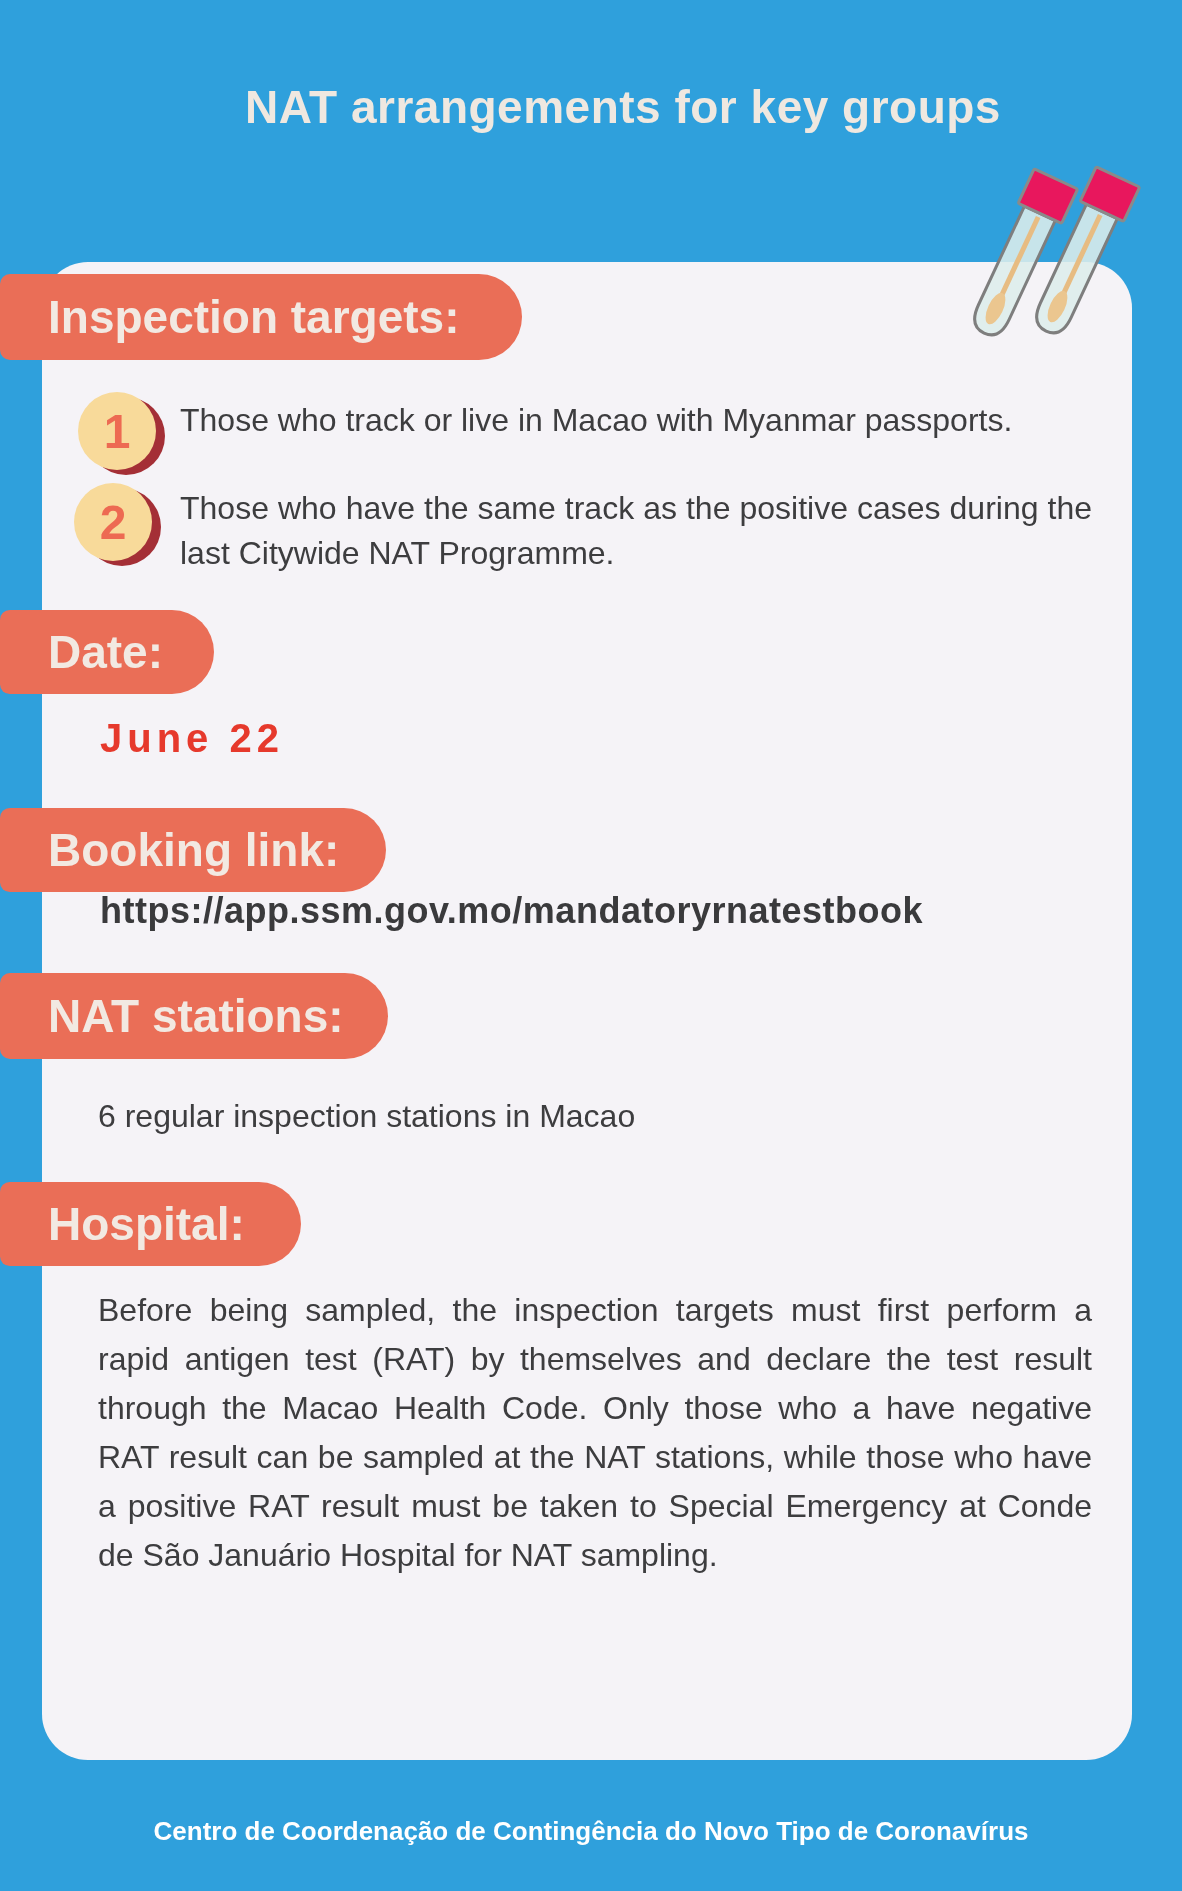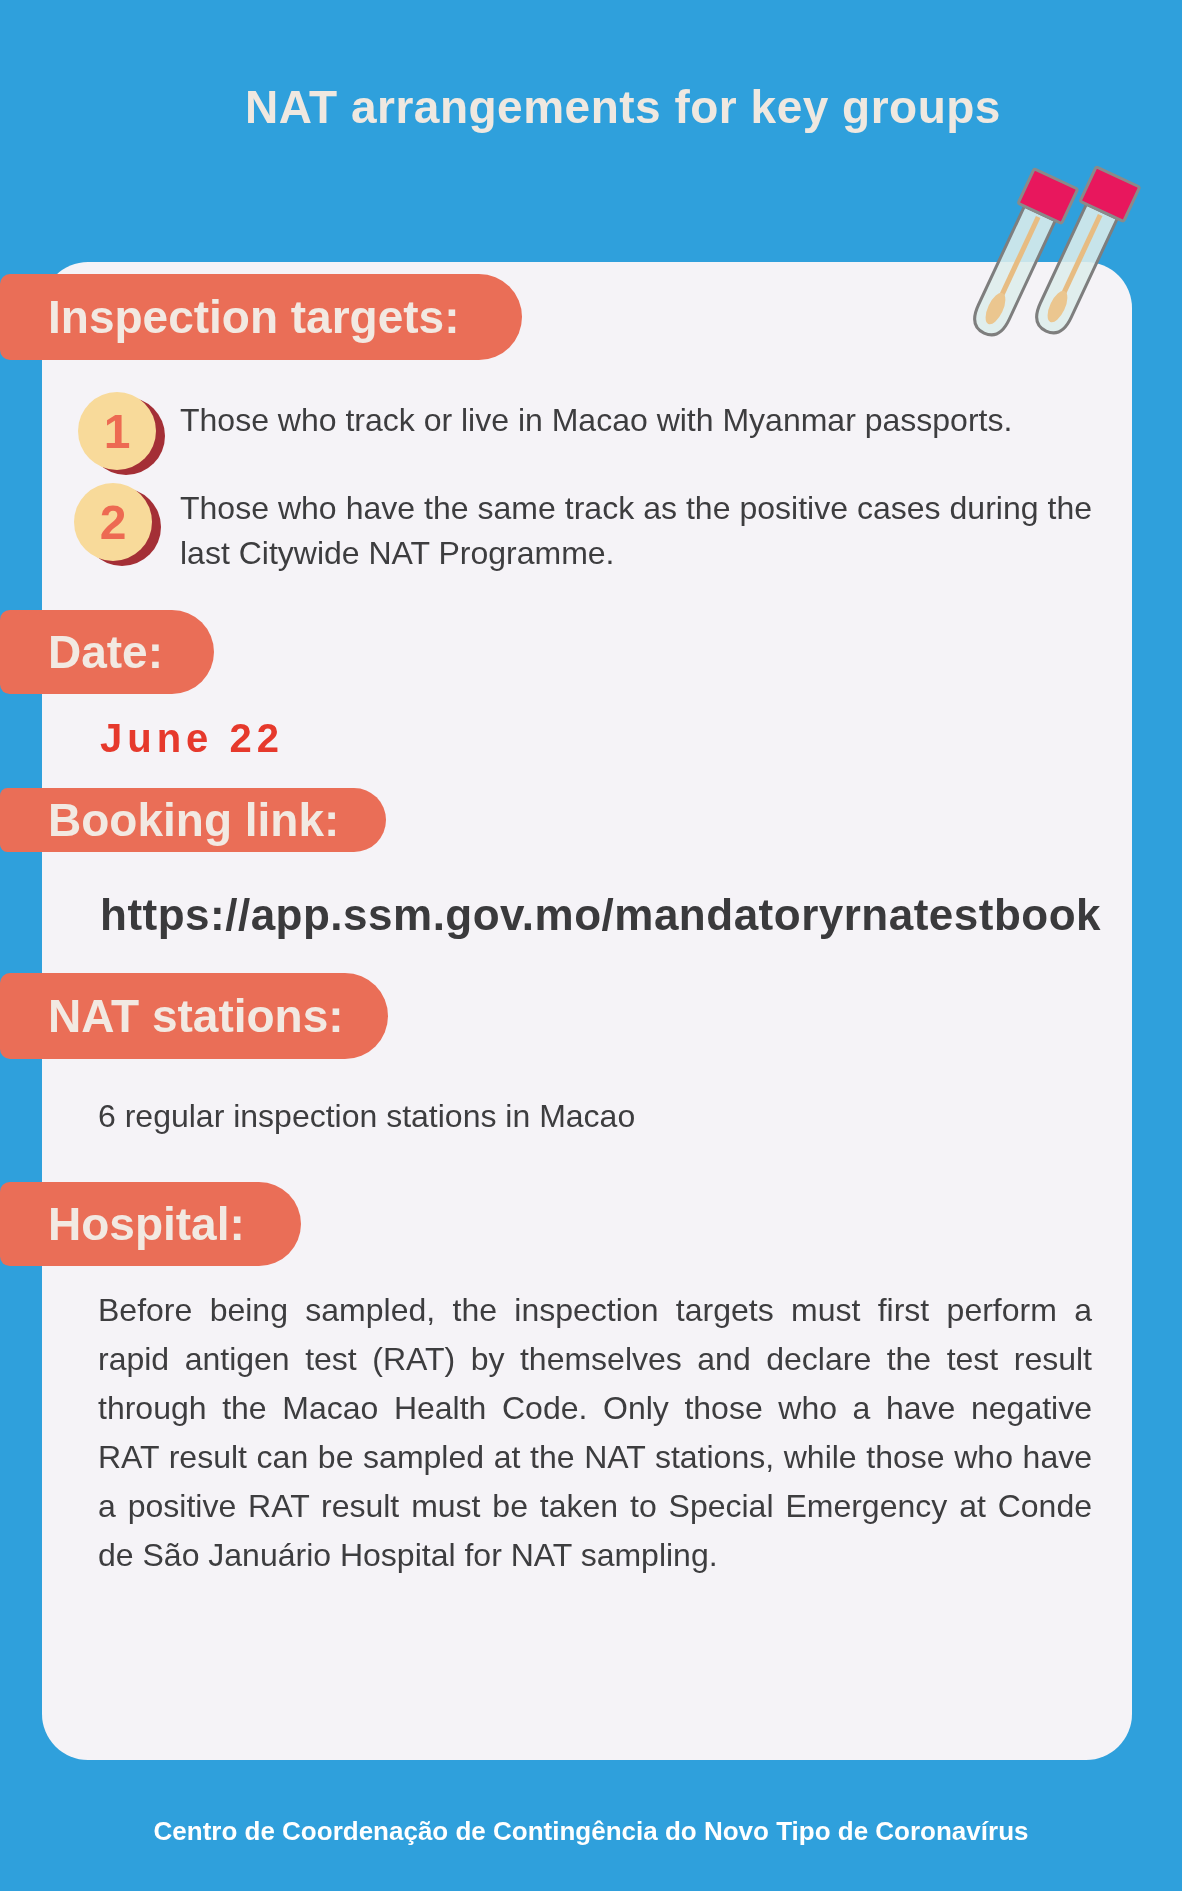--- a/index.html
+++ b/index.html
@@ -46,21 +46,21 @@
     border-radius: 10px 43px 43px 10px;
     display: flex;
     align-items: center;
     padding-left: 48px;
     box-sizing: border-box;
     z-index: 3;
     white-space: nowrap;
   }
   #pill-inspection { top: 262px; width: 522px; margin-top: 12px; }
   #pill-date       { top: 610px; width: 214px; height: 84px; }
-  #pill-booking    { top: 788px; width: 386px; height: 64px; }
+  #pill-booking    { top: 808px; width: 386px; height: 84px; }
   #pill-stations   { top: 973px; width: 388px; }
   #pill-attention  { top: 1182px; width: 301px; height: 84px; }
 
   .badge {
     position: absolute;
     width: 78px; height: 78px;
     border-radius: 50%;
     background: #F8DA9A;
     box-shadow: 9px 5px 0 #A42F36;
     display: flex;
@@ -91,21 +91,21 @@
     font-size: 40px;
     font-weight: 700;
     letter-spacing: 5px;
     z-index: 2;
   }
 
   #booking-url {
     position: absolute;
     left: 100px; top: 890px;
     color: #3A3A3C;
-    font-size: 44px;
+    font-size: 36px;
     font-weight: 700;
     letter-spacing: 0.5px;
     z-index: 2;
     text-decoration: none;
     text-align: center;
   }
 
   #stations-value { left: 98px; top: 1094px; }
 
   #attention-text {

